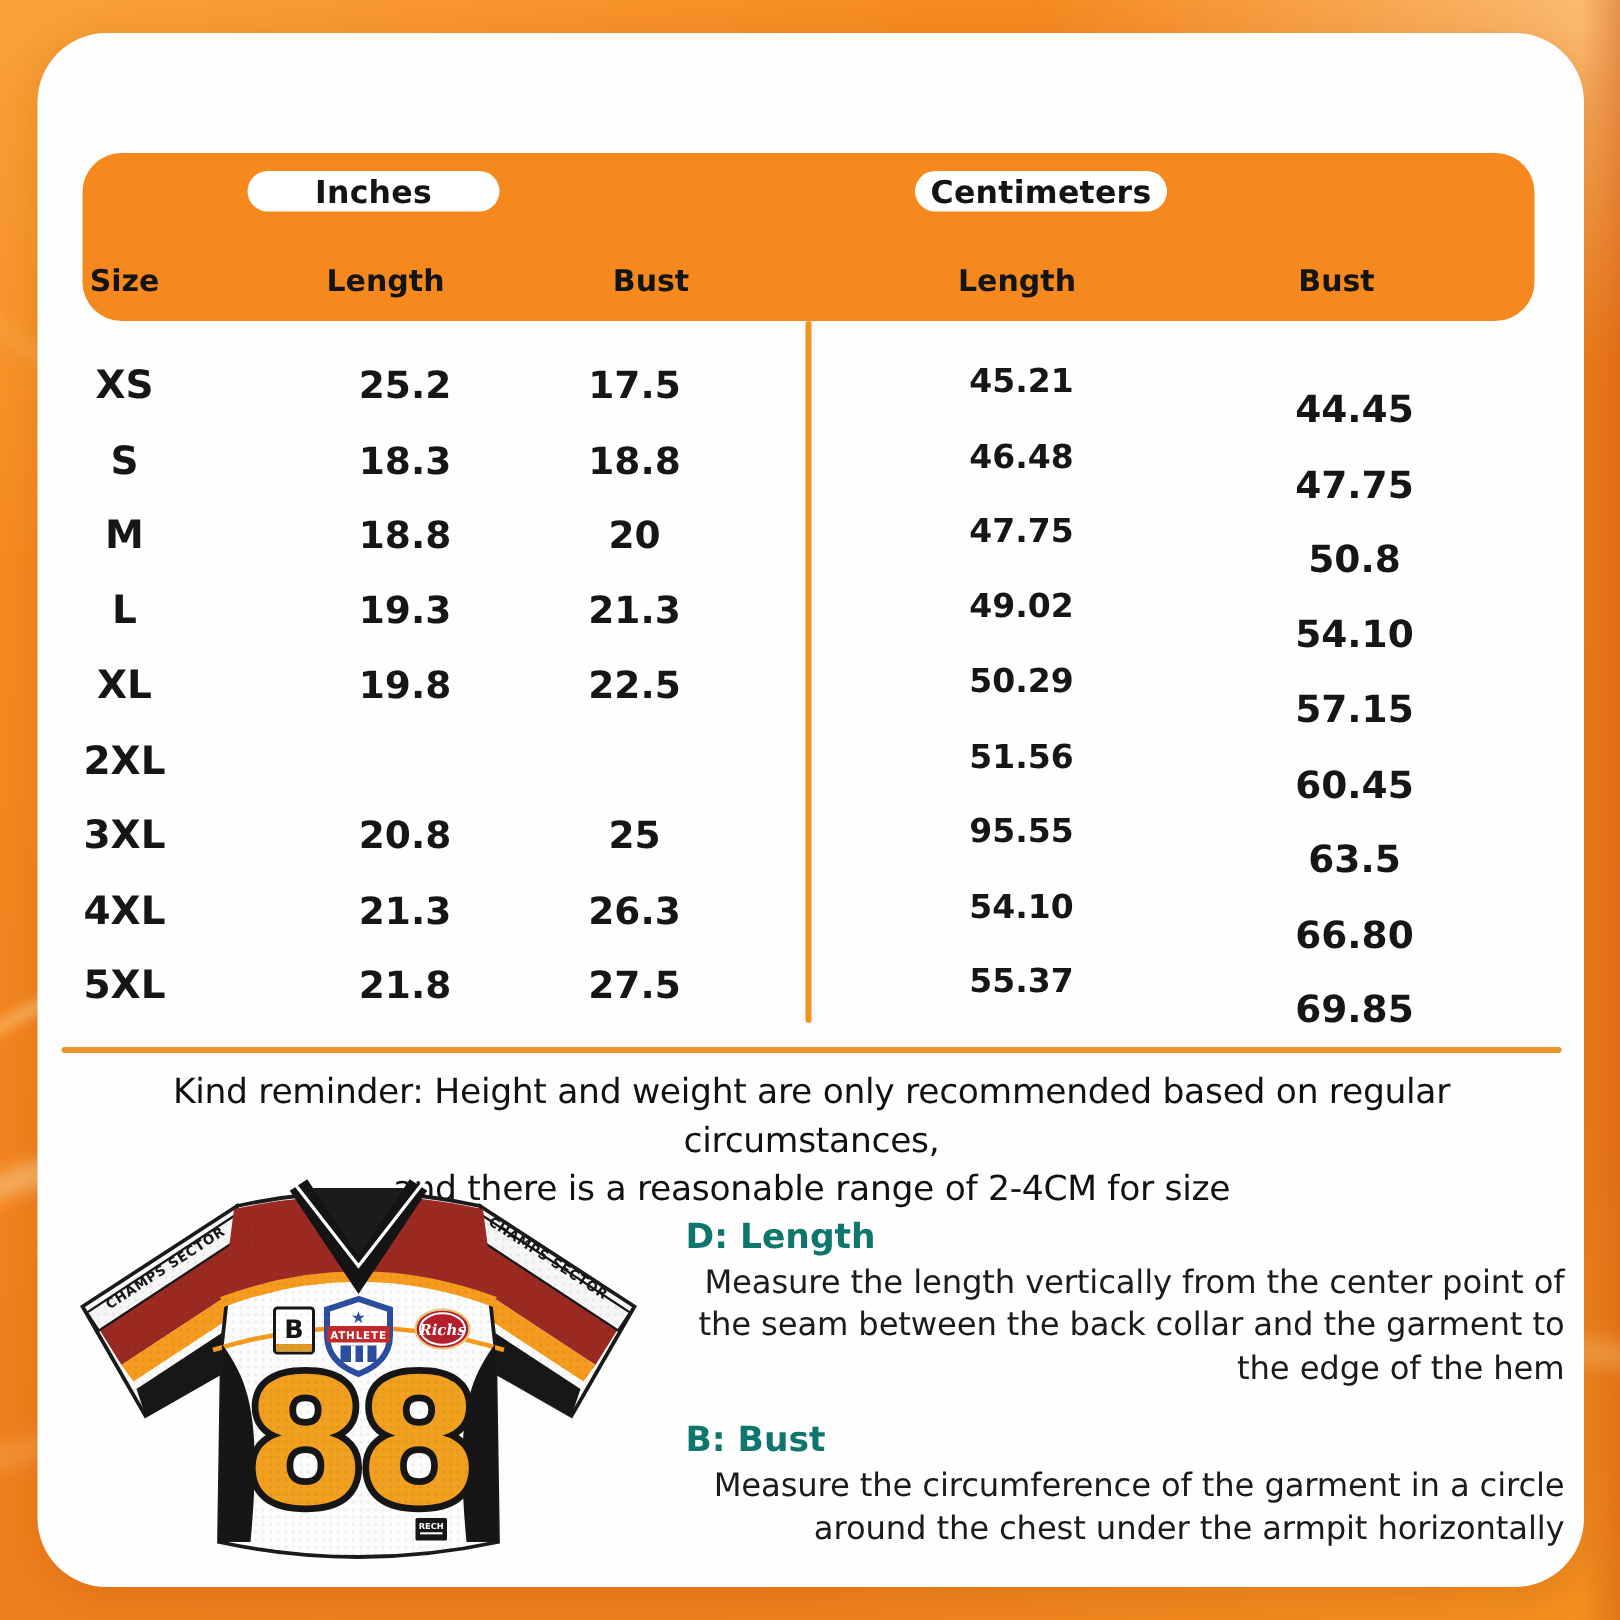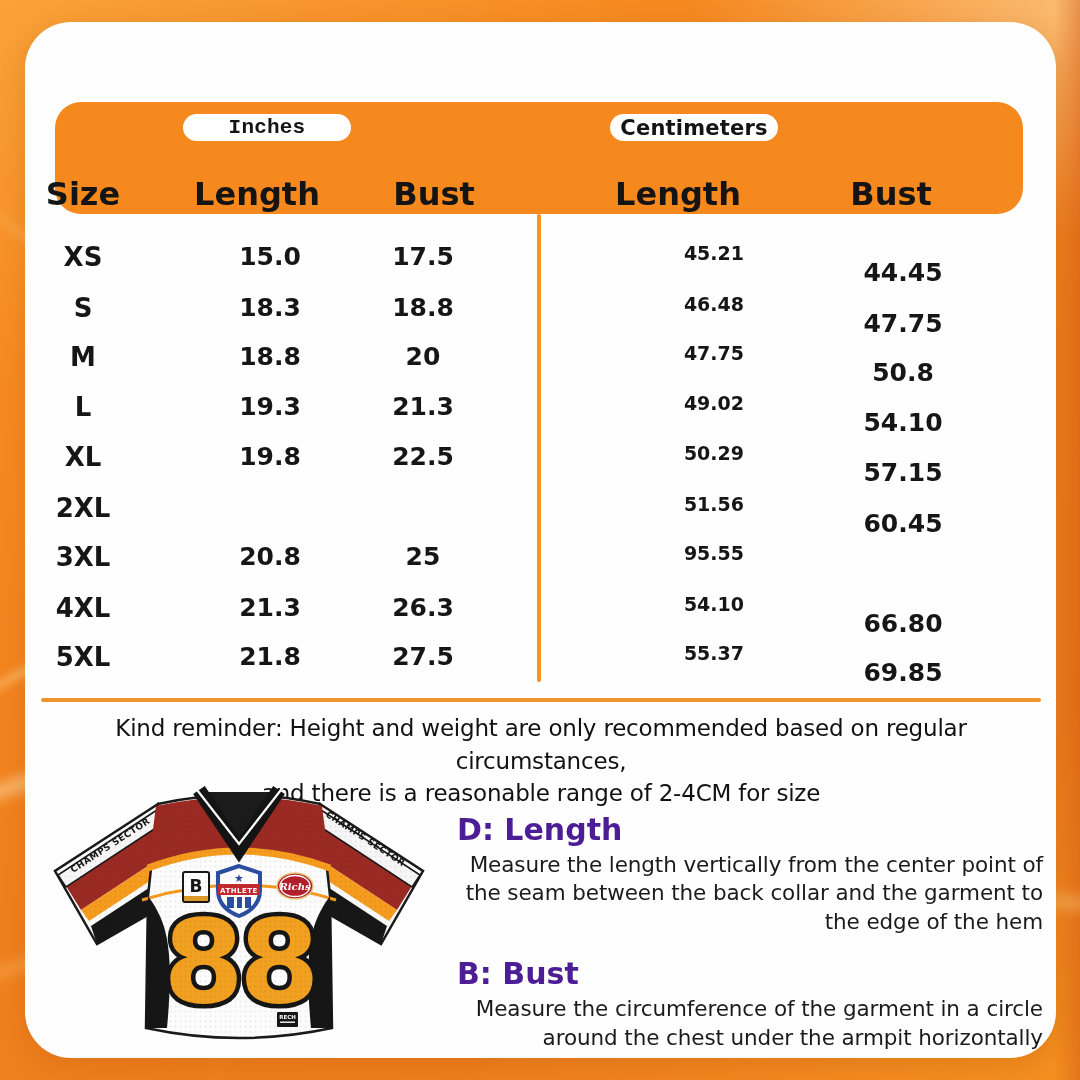--- a/index.html
+++ b/index.html
@@ -27,48 +27,48 @@
   }
   .band{
     position:absolute;left:30px;top:80px;width:968px;height:112px;
     background:#F6891E;border-radius:26px;
   }
   .pill{
     position:absolute;top:92px;width:168px;height:27px;background:#FFFFFF;border-radius:15px;
     display:flex;align-items:center;justify-content:center;
     font-size:21px;font-weight:bold;color:#141414;letter-spacing:.2px;
   }
-  .pill-inches{left:158px;font-family:Liberation Mono, monospace;}
+  .pill-inches{left:140px;}
   .pill-cm{left:585px;}
   .col-head{
     position:absolute;top:153px;transform:translateX(-50%);
-    font-size:32px;font-weight:bold;color:#141414;white-space:nowrap;
+    font-size:20px;font-weight:bold;color:#141414;white-space:nowrap;
   }
   .t-row{position:absolute;left:0;width:100%;height:34px;}
   .cell{
     position:absolute;transform:translateX(-50%);width:190px;text-align:center;
     font-weight:bold;color:#161616;white-space:nowrap;
   }
   .c-size{left:58px;font-size:26px;}
   .c-il{left:245px;font-size:25px;}
   .c-ib{left:398px;font-size:25px;}
-  .c-cl{left:624px;font-size:19px;text-align:right;}
+  .c-cl{left:656px;font-size:22px;}
   .c-cb{left:878px;font-size:25px;margin-top:16px;}
 
   .v-divider{position:absolute;left:512px;top:192px;width:4px;height:468px;background:#F6921E;border-radius:2px;}
   .h-divider{position:absolute;left:16px;top:676px;width:1000px;height:4px;background:#EF932B;border-radius:2px;}
 
   .reminder{
     position:absolute;left:40px;top:690px;width:952px;text-align:center;
     font-size:23px;font-weight:normal;color:#111;line-height:1.42;letter-spacing:-.2px;
   }
   .jersey-wrap{position:absolute;left:18px;top:752px;width:392px;height:278px;}
 
   .defs{position:absolute;left:432px;top:790px;width:586px;color:#1b1b1b;}
-  .def-title{font-size:30px;font-weight:bold;color:#4c1d95;margin:0 0 4px 0;}
+  .def-title{font-size:23px;font-weight:bold;color:#0f766e;margin:0 0 4px 0;}
   .def-text{font-size:21.5px;line-height:1.32;margin:0;letter-spacing:-.1px;text-align:right;}
   .def-block+.def-block{margin-top:20px;}
 </style>
 </head>
 <body>
 
 <div class="bg-glow-tr"></div>
 <div class="bg-edge-right"></div>
 <div class="bg-streak1"></div>
 <div class="bg-streak2"></div>
@@ -86,21 +86,21 @@
   </div>
 
   <div class="col-head" style="left:58px">Size</div>
   <div class="col-head" style="left:232px">Length</div>
   <div class="col-head" style="left:409px">Bust</div>
   <div class="col-head" style="left:653px">Length</div>
   <div class="col-head" style="left:866px">Bust</div>
 
   <div class="t-row" style="top:220px">
     <span class="cell c-size">XS</span>
-    <span class="cell c-il">15.0</span>
+    <span class="cell c-il">25.2</span>
     <span class="cell c-ib">17.5</span>
     <span class="cell c-cl">45.21</span>
     <span class="cell c-cb">44.45</span>
   </div>
   <div class="t-row" style="top:271px">
     <span class="cell c-size">S</span>
     <span class="cell c-il">18.3</span>
     <span class="cell c-ib">18.8</span>
     <span class="cell c-cl">46.48</span>
     <span class="cell c-cb">47.75</span>
@@ -129,20 +129,21 @@
   <div class="t-row" style="top:471px">
     <span class="cell c-size">2XL</span>
     <span class="cell c-cl">51.56</span>
     <span class="cell c-cb">60.45</span>
   </div>
   <div class="t-row" style="top:520px">
     <span class="cell c-size">3XL</span>
     <span class="cell c-il">20.8</span>
     <span class="cell c-ib">25</span>
     <span class="cell c-cl">95.55</span>
+    <span class="cell c-cb">63.5</span>
   </div>
   <div class="t-row" style="top:571px">
     <span class="cell c-size">4XL</span>
     <span class="cell c-il">21.3</span>
     <span class="cell c-ib">26.3</span>
     <span class="cell c-cl">54.10</span>
     <span class="cell c-cb">66.80</span>
   </div>
   <div class="t-row" style="top:620px">
     <span class="cell c-size">5XL</span>

